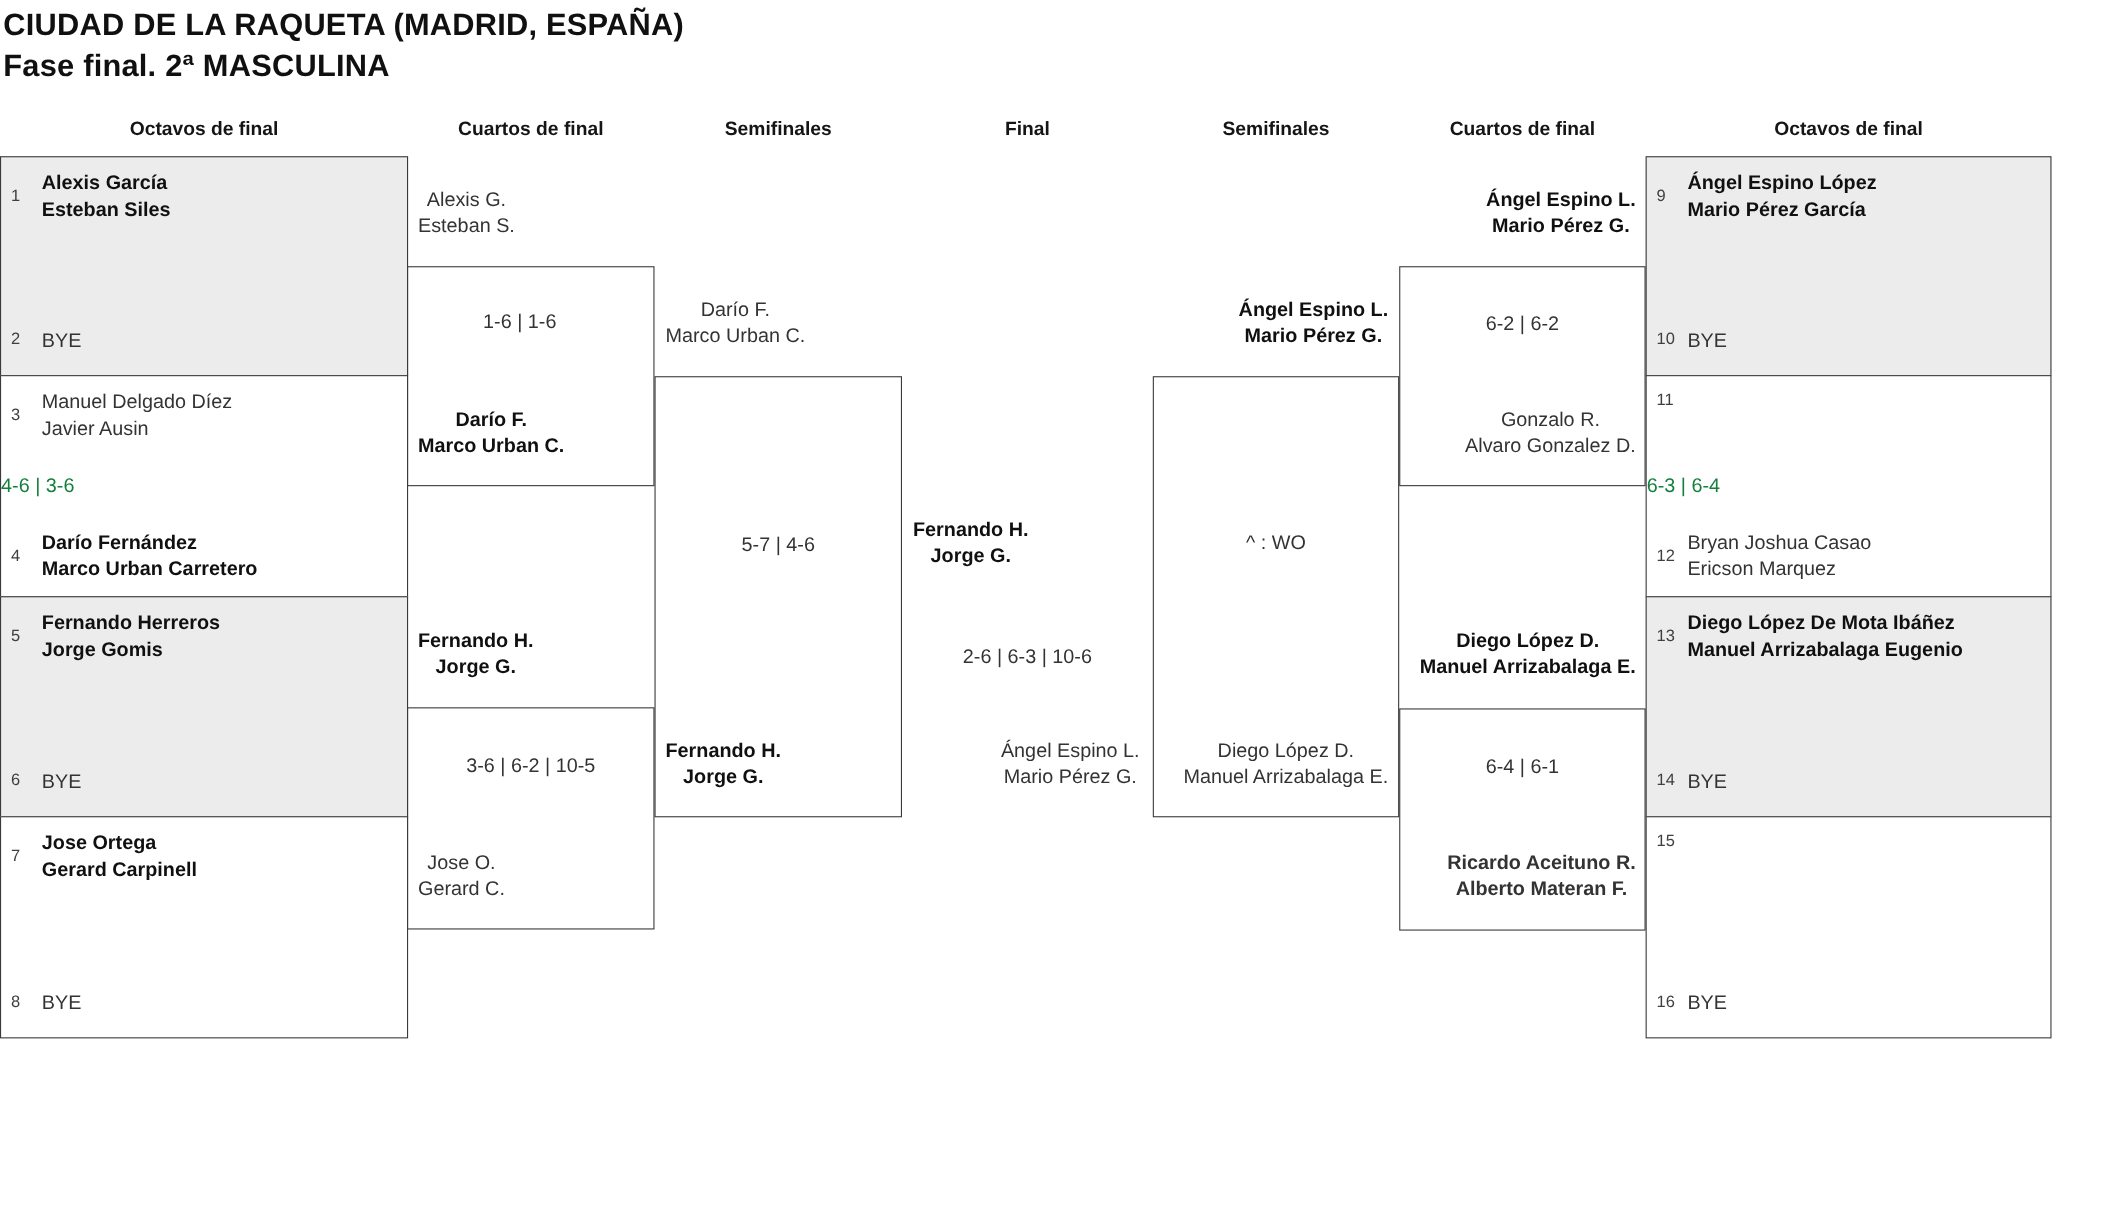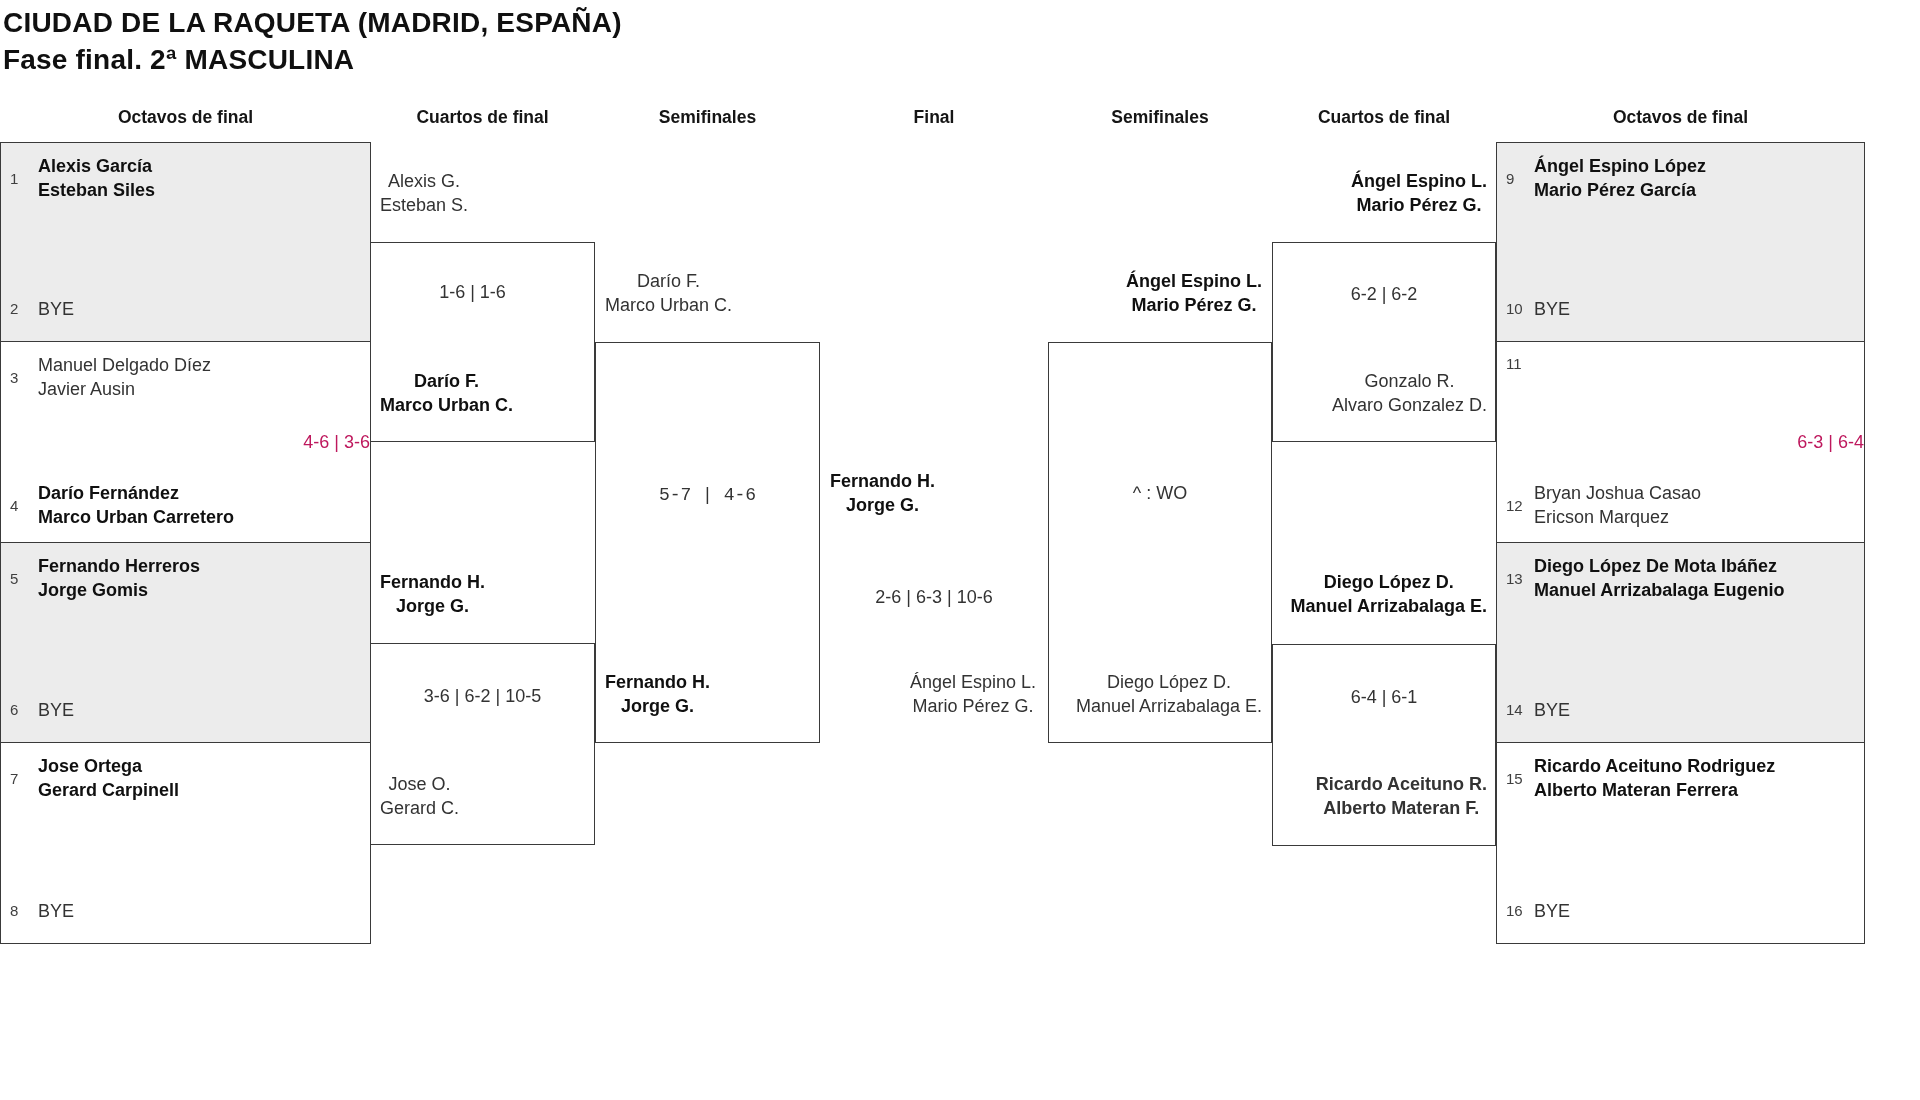--- a/index.html
+++ b/index.html
@@ -21,21 +21,21 @@
   .pair.pt{top:12px;}
   .pair.pb{bottom:13px;}
   .pair.pbye{bottom:20px;}
   .seed{width:24px;flex:none;font-size:15px;line-height:20px;color:#3f3f3f;}
   .names{display:flex;flex-direction:column;}
   .nl{font-size:18px;line-height:23.5px;color:#333;white-space:nowrap;}
   .winner .nl{font-weight:700;color:#101010;}
 
   
   .score{position:absolute;left:0;right:0;top:50%;transform:translateY(-50%);
-    text-align:right;font-size:18px;color:#be185d;}
+    text-align:left;font-size:18px;color:#15803d;}
 
   
   .entry{position:absolute;display:flex;flex-direction:column;align-items:center;}
   .entry.right{text-align:right;}
 
   
   .mscore{position:absolute;text-align:center;font-size:18px;line-height:22px;color:#333;}
 </style>
 </head>
 <body>
@@ -163,24 +163,20 @@
       <span class="seed">14</span>
       <div class="names">
           <span class="nl">BYE</span>
         </div>
     </div>
   </div>
 
   <div class="box" style="left:1496px;top:742px;width:369px;height:202px;">
     <div class="pair pt">
       <span class="seed">15</span>
-      <div class="names winner">
-        <span class="nl">Ricardo Aceituno Rodriguez</span>
-        <span class="nl">Alberto Materan Ferrera</span>
-      </div>
     </div>
     <div class="pair pbye">
       <span class="seed">16</span>
       <div class="names">
           <span class="nl">BYE</span>
         </div>
     </div>
   </div>
 
   <div class="box qfbox" style="left:370px;top:242px;width:225px;height:200px;"></div>
@@ -207,21 +203,21 @@
   <div class="mscore" style="left:370px;width:225px;top:685px;">3-6 | 6-2 | 10-5</div>
   <div class="entry" style="left:380px;top:773px;">
     <span class="nl">Jose O.</span>
     <span class="nl">Gerard C.</span>
   </div>
 
   <div class="entry" style="left:605px;top:270px;">
     <span class="nl">Darío F.</span>
     <span class="nl">Marco Urban C.</span>
   </div>
-  <div class="mscore" style="left:595px;width:225px;top:484px;font-family:Liberation Mono, monospace;">5-7 | 4-6</div>
+  <div class="mscore" style="left:595px;width:225px;top:484px;">5-7 | 4-6</div>
   <div class="entry winner" style="left:605px;top:671px;">
     <span class="nl">Fernando H.</span>
     <span class="nl">Jorge G.</span>
   </div>
 
   <div class="entry winner" style="left:830px;top:470px;">
     <span class="nl">Fernando H.</span>
     <span class="nl">Jorge G.</span>
   </div>
   <div class="mscore" style="left:820px;width:228px;top:586px;">2-6 | 6-3 | 10-6</div>

